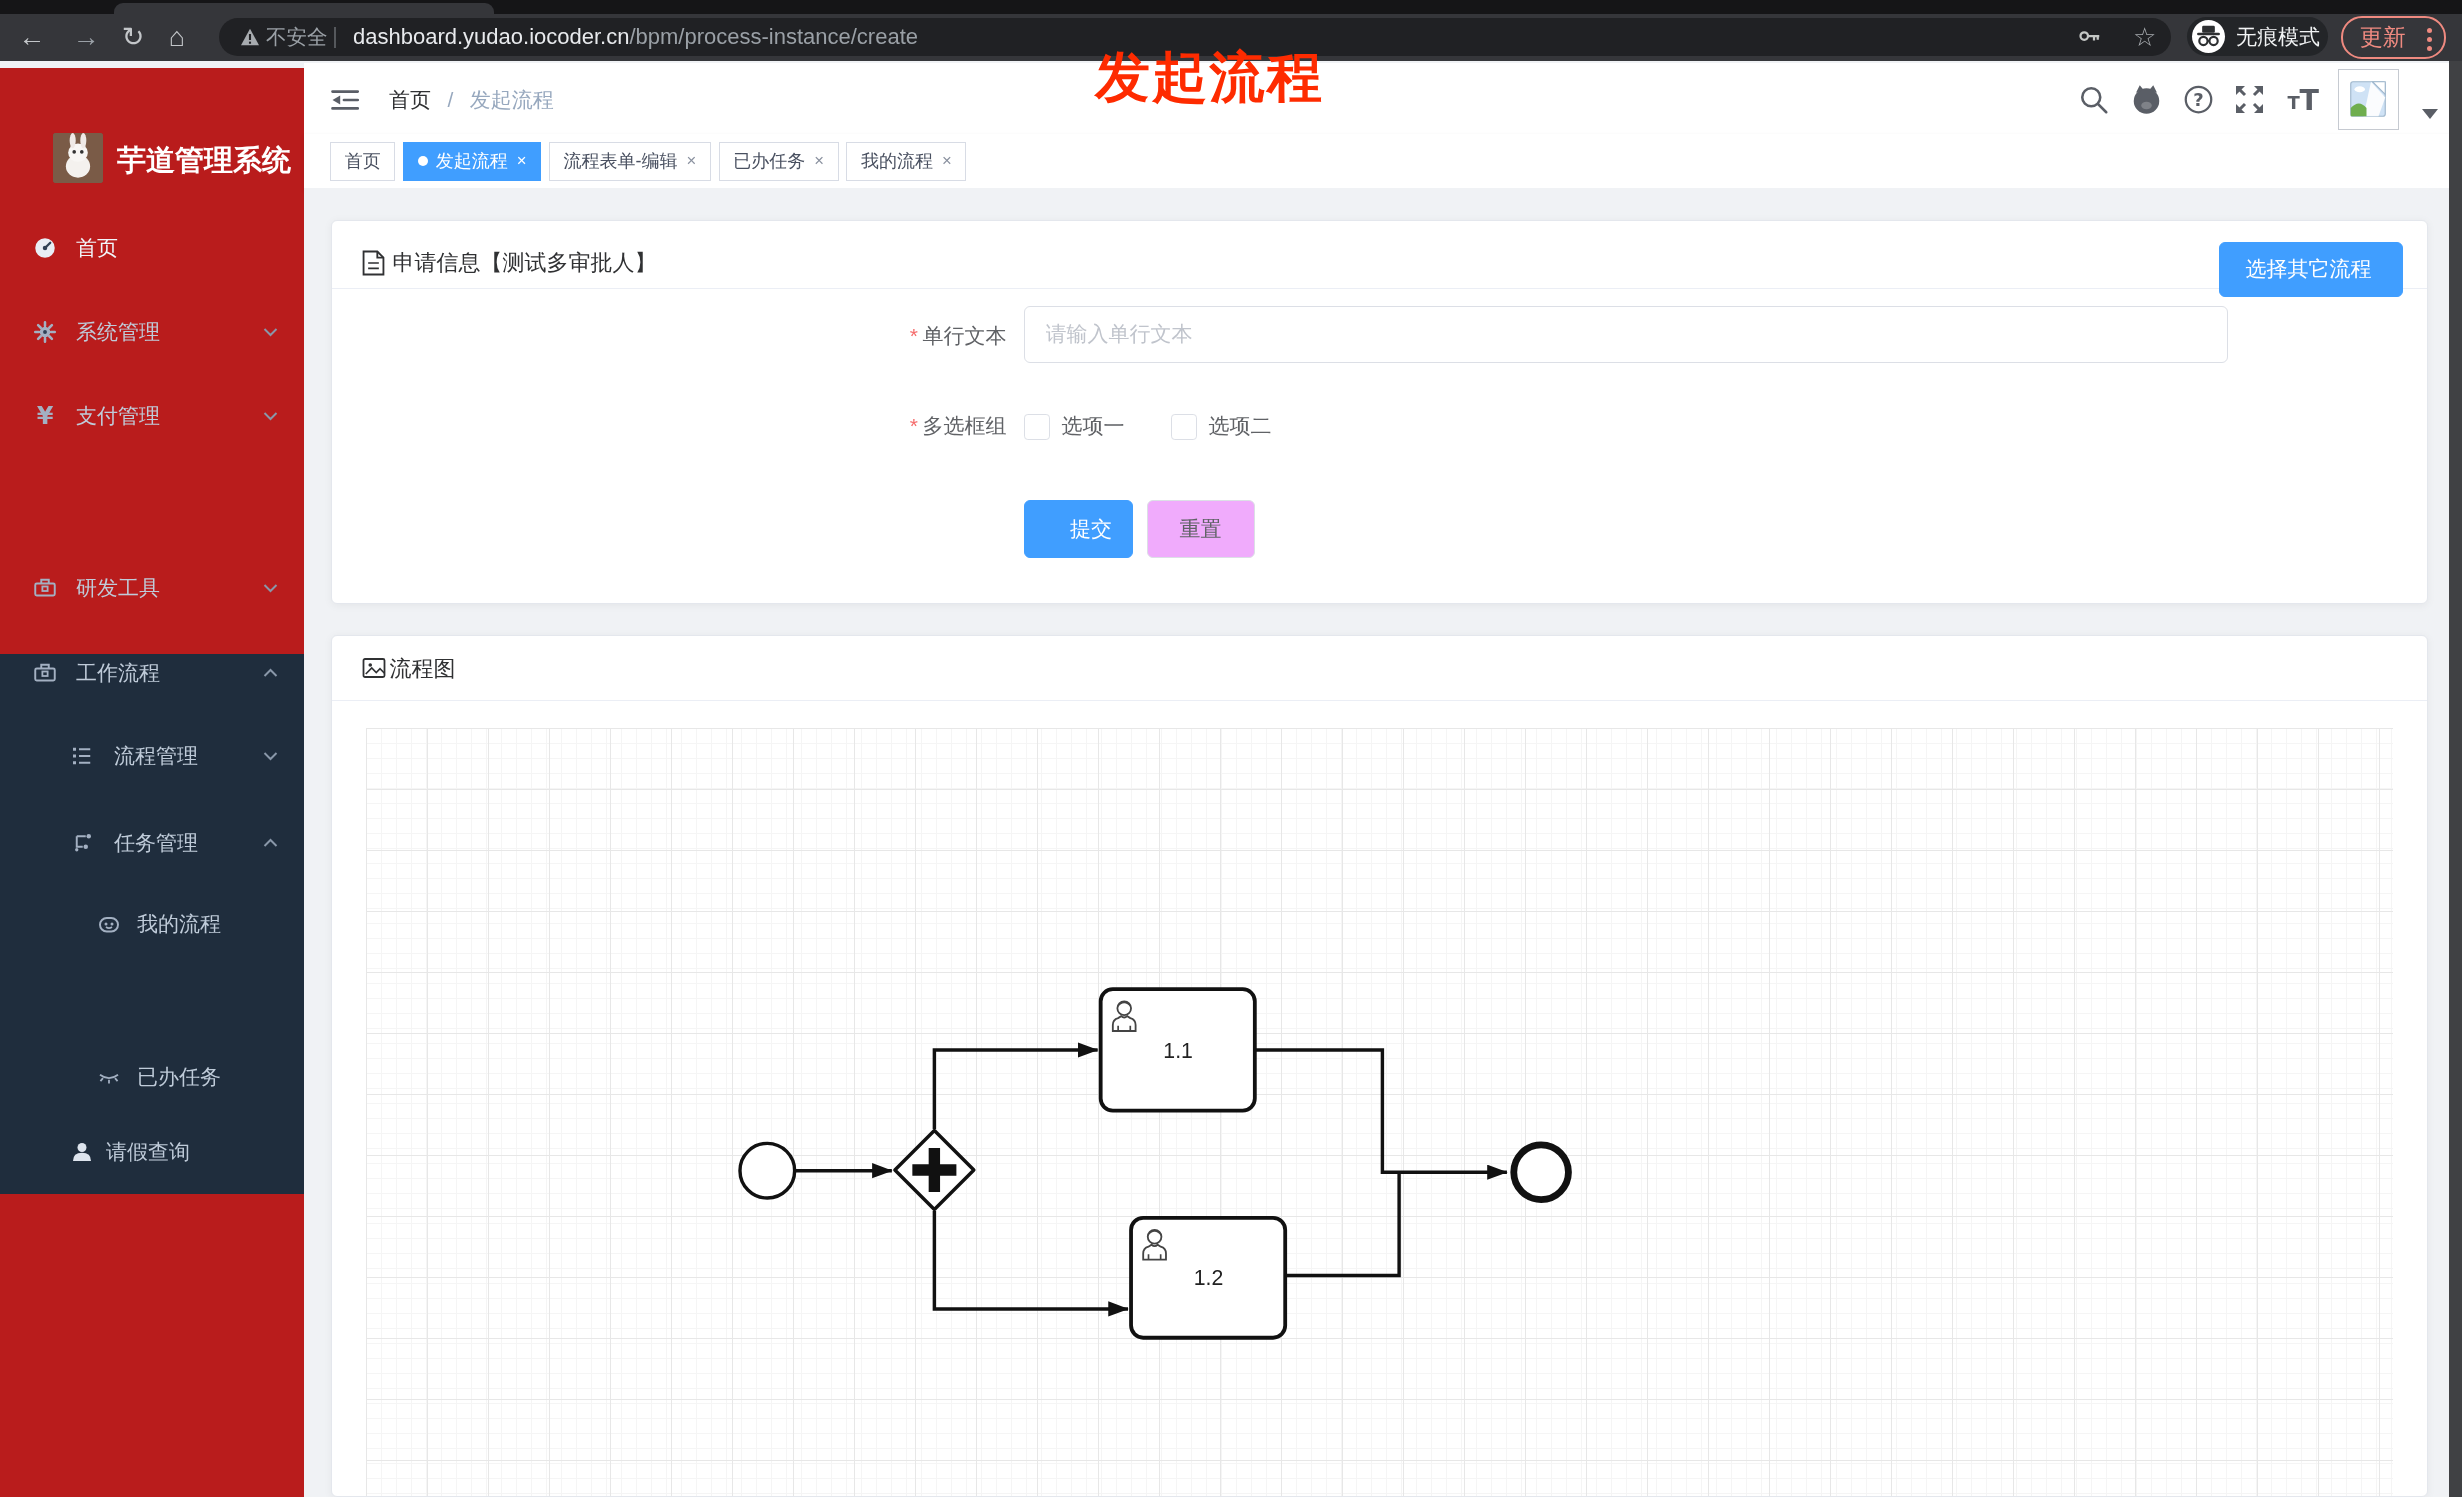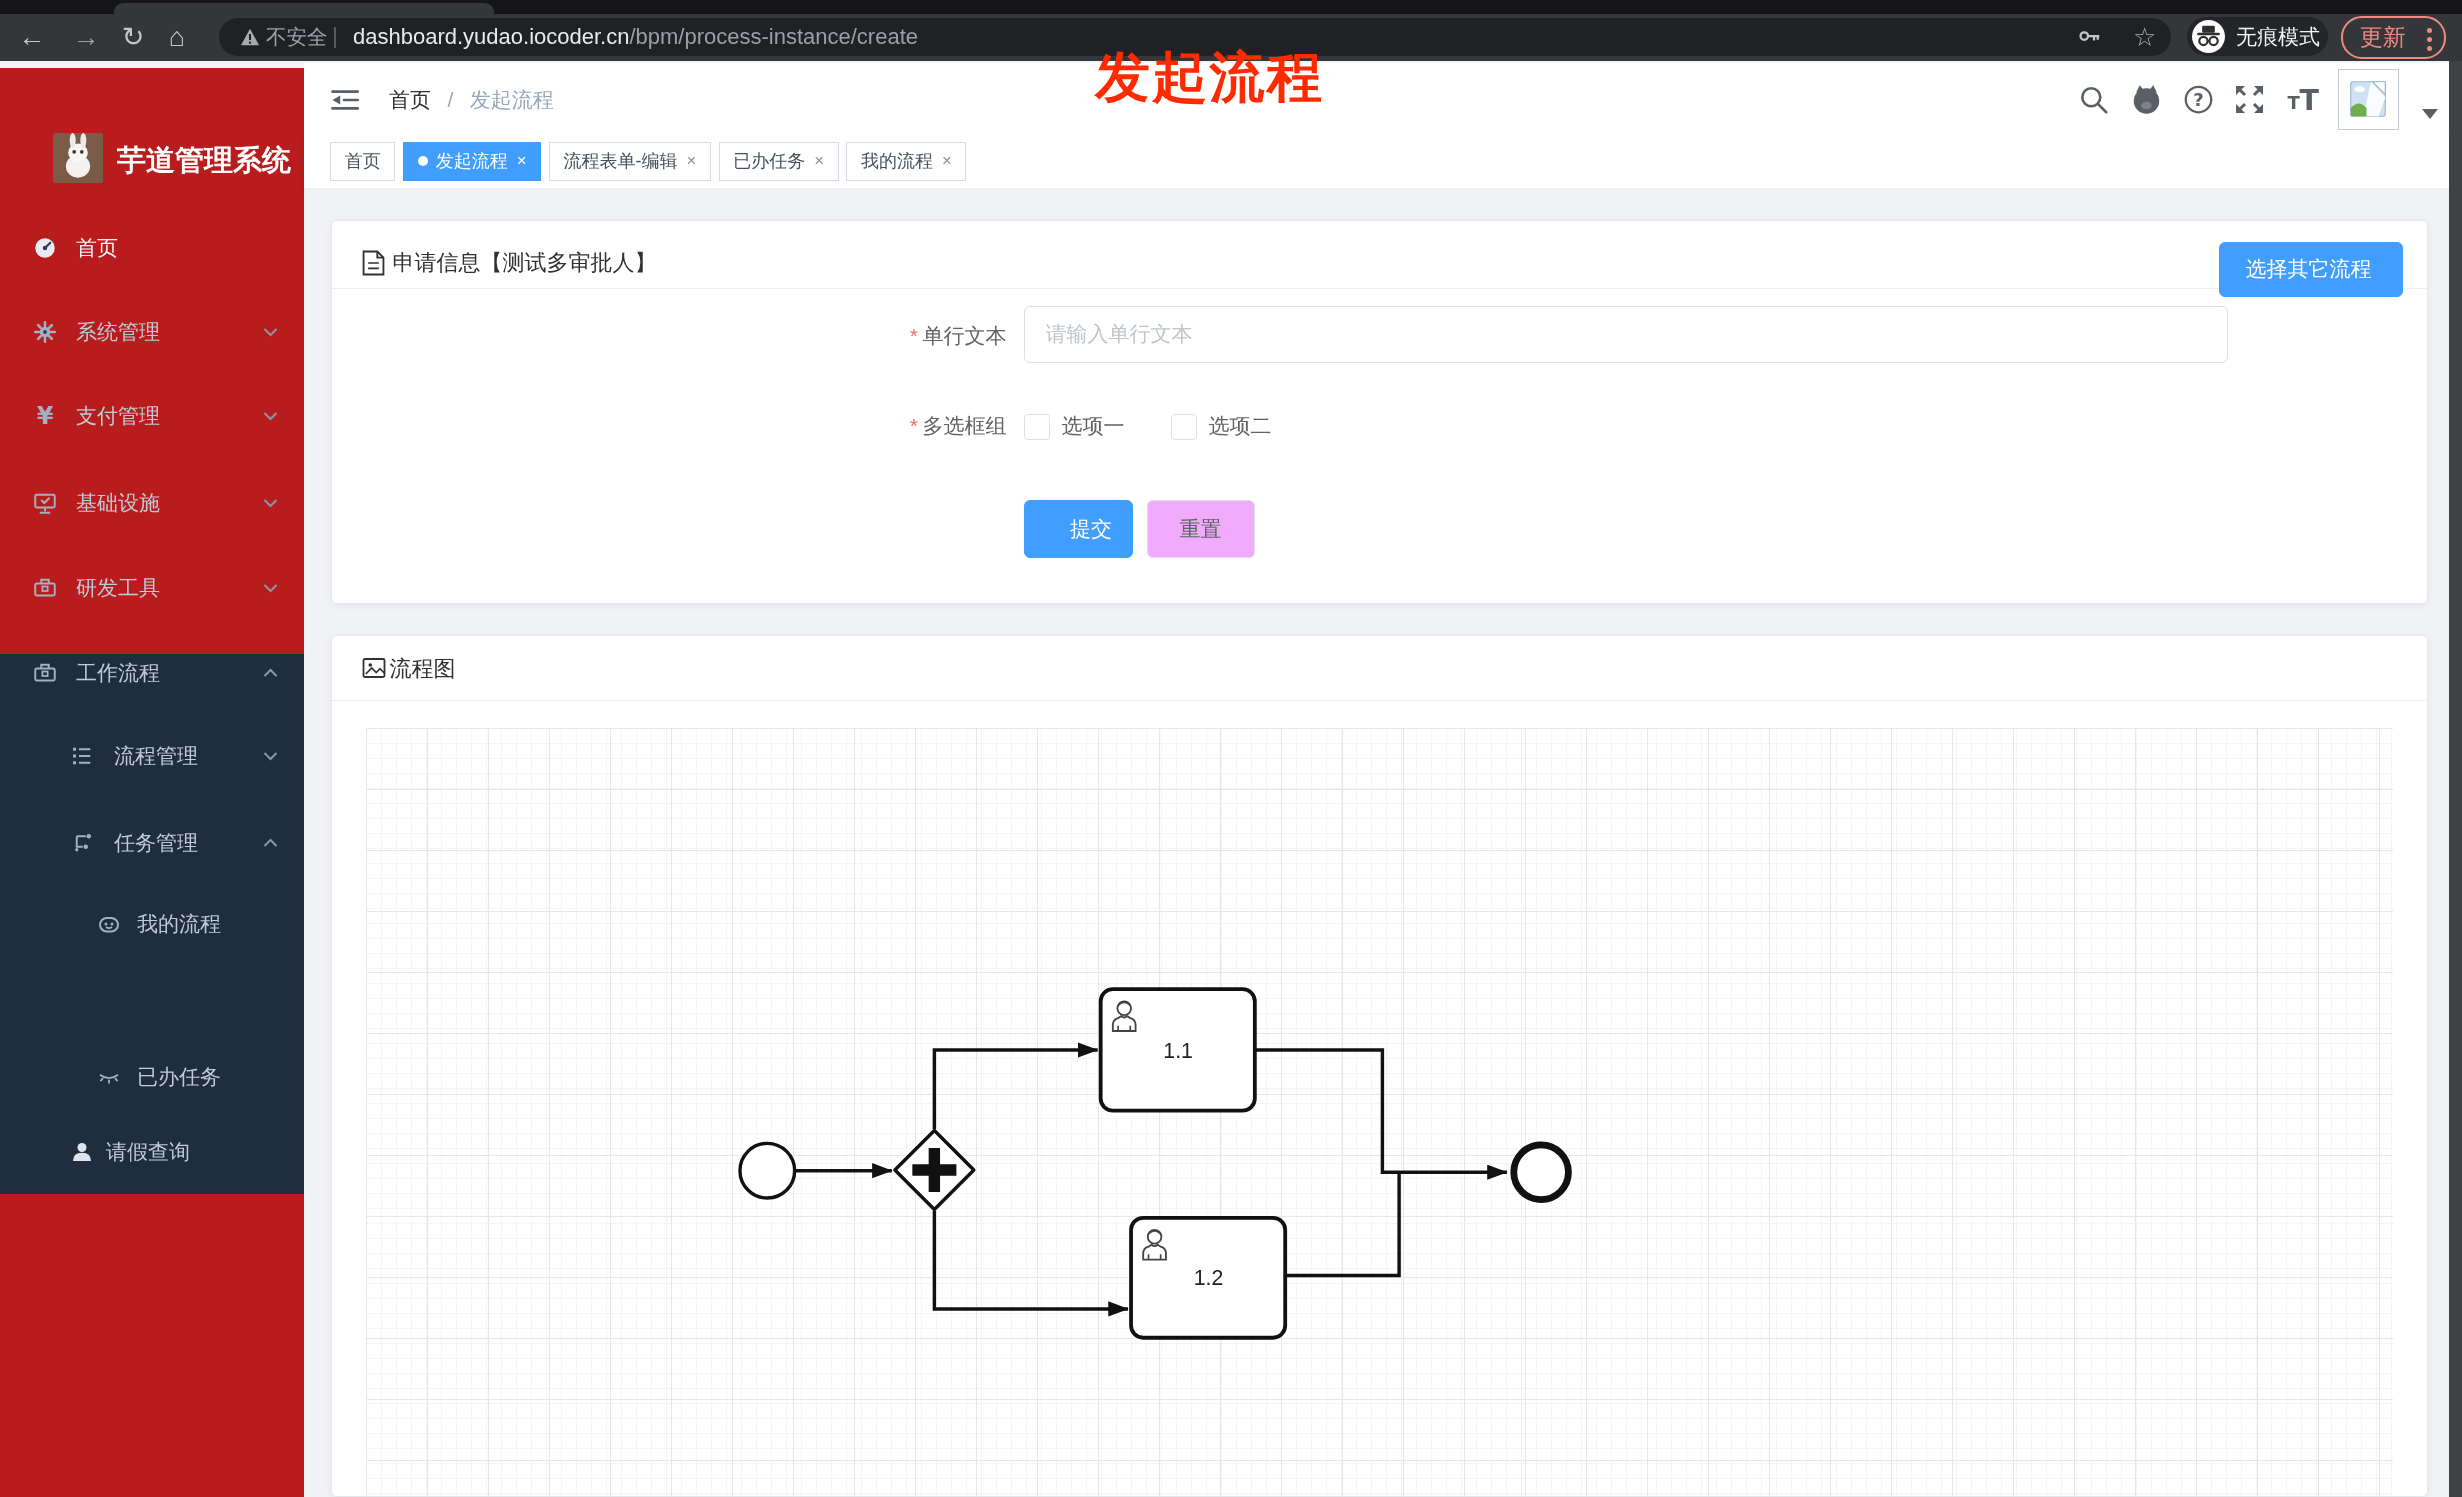--- a/index.html
+++ b/index.html
@@ -196,31 +196,20 @@
   <div class="s-item" style="top:306px">
     <svg class="ic" style="left:33px" viewBox="0 0 32 32">
       <text x="16" y="27" text-anchor="middle" font-size="32" font-weight="bold" fill="#a3b0c2" font-family="DejaVu Sans, sans-serif">¥</text>
     </svg>
     <span class="lb" style="left:76px">支付管理</span>
     <svg class="chev" width="15" height="12" viewBox="0 0 20 16">
         <polyline points="2,4 10,12 18,4" fill="none" stroke="#8997a9" stroke-width="2.6"></polyline>
       </svg>
   </div>
 
-  <div class="s-item" style="top:393px">
-    <svg class="ic" style="left:33px" viewBox="0 0 32 32">
-      <rect x="3" y="5" width="26" height="17" rx="2" fill="none" stroke="#a3b0c2" stroke-width="2.6"></rect>
-      <path d="M11 12 l4 4 l7 -7" fill="none" stroke="#a3b0c2" stroke-width="2.6"></path>
-      <path d="M16 22 v5 M9 29 h14" stroke="#a3b0c2" stroke-width="2.6"></path>
-    </svg>
-    <span class="lb" style="left:76px">基础设施</span>
-    <svg class="chev" width="15" height="12" viewBox="0 0 20 16">
-        <polyline points="2,4 10,12 18,4" fill="none" stroke="#8997a9" stroke-width="2.6"></polyline>
-      </svg>
-  </div>
 
   <div class="s-item" style="top:478px">
     <svg class="ic" style="left:33px" viewBox="0 0 32 32">
       <rect x="3" y="10" width="26" height="16" rx="2" fill="none" stroke="#a3b0c2" stroke-width="2.6"></rect>
       <path d="M11 10 V5 h10 v5" fill="none" stroke="#a3b0c2" stroke-width="2.6"></path>
       <rect x="12.5" y="14" width="7" height="6" fill="none" stroke="#a3b0c2" stroke-width="2.4"></rect>
     </svg>
     <span class="lb" style="left:76px">研发工具</span>
     <svg class="chev" width="15" height="12" viewBox="0 0 20 16">
         <polyline points="2,4 10,12 18,4" fill="none" stroke="#8997a9" stroke-width="2.6"></polyline>

